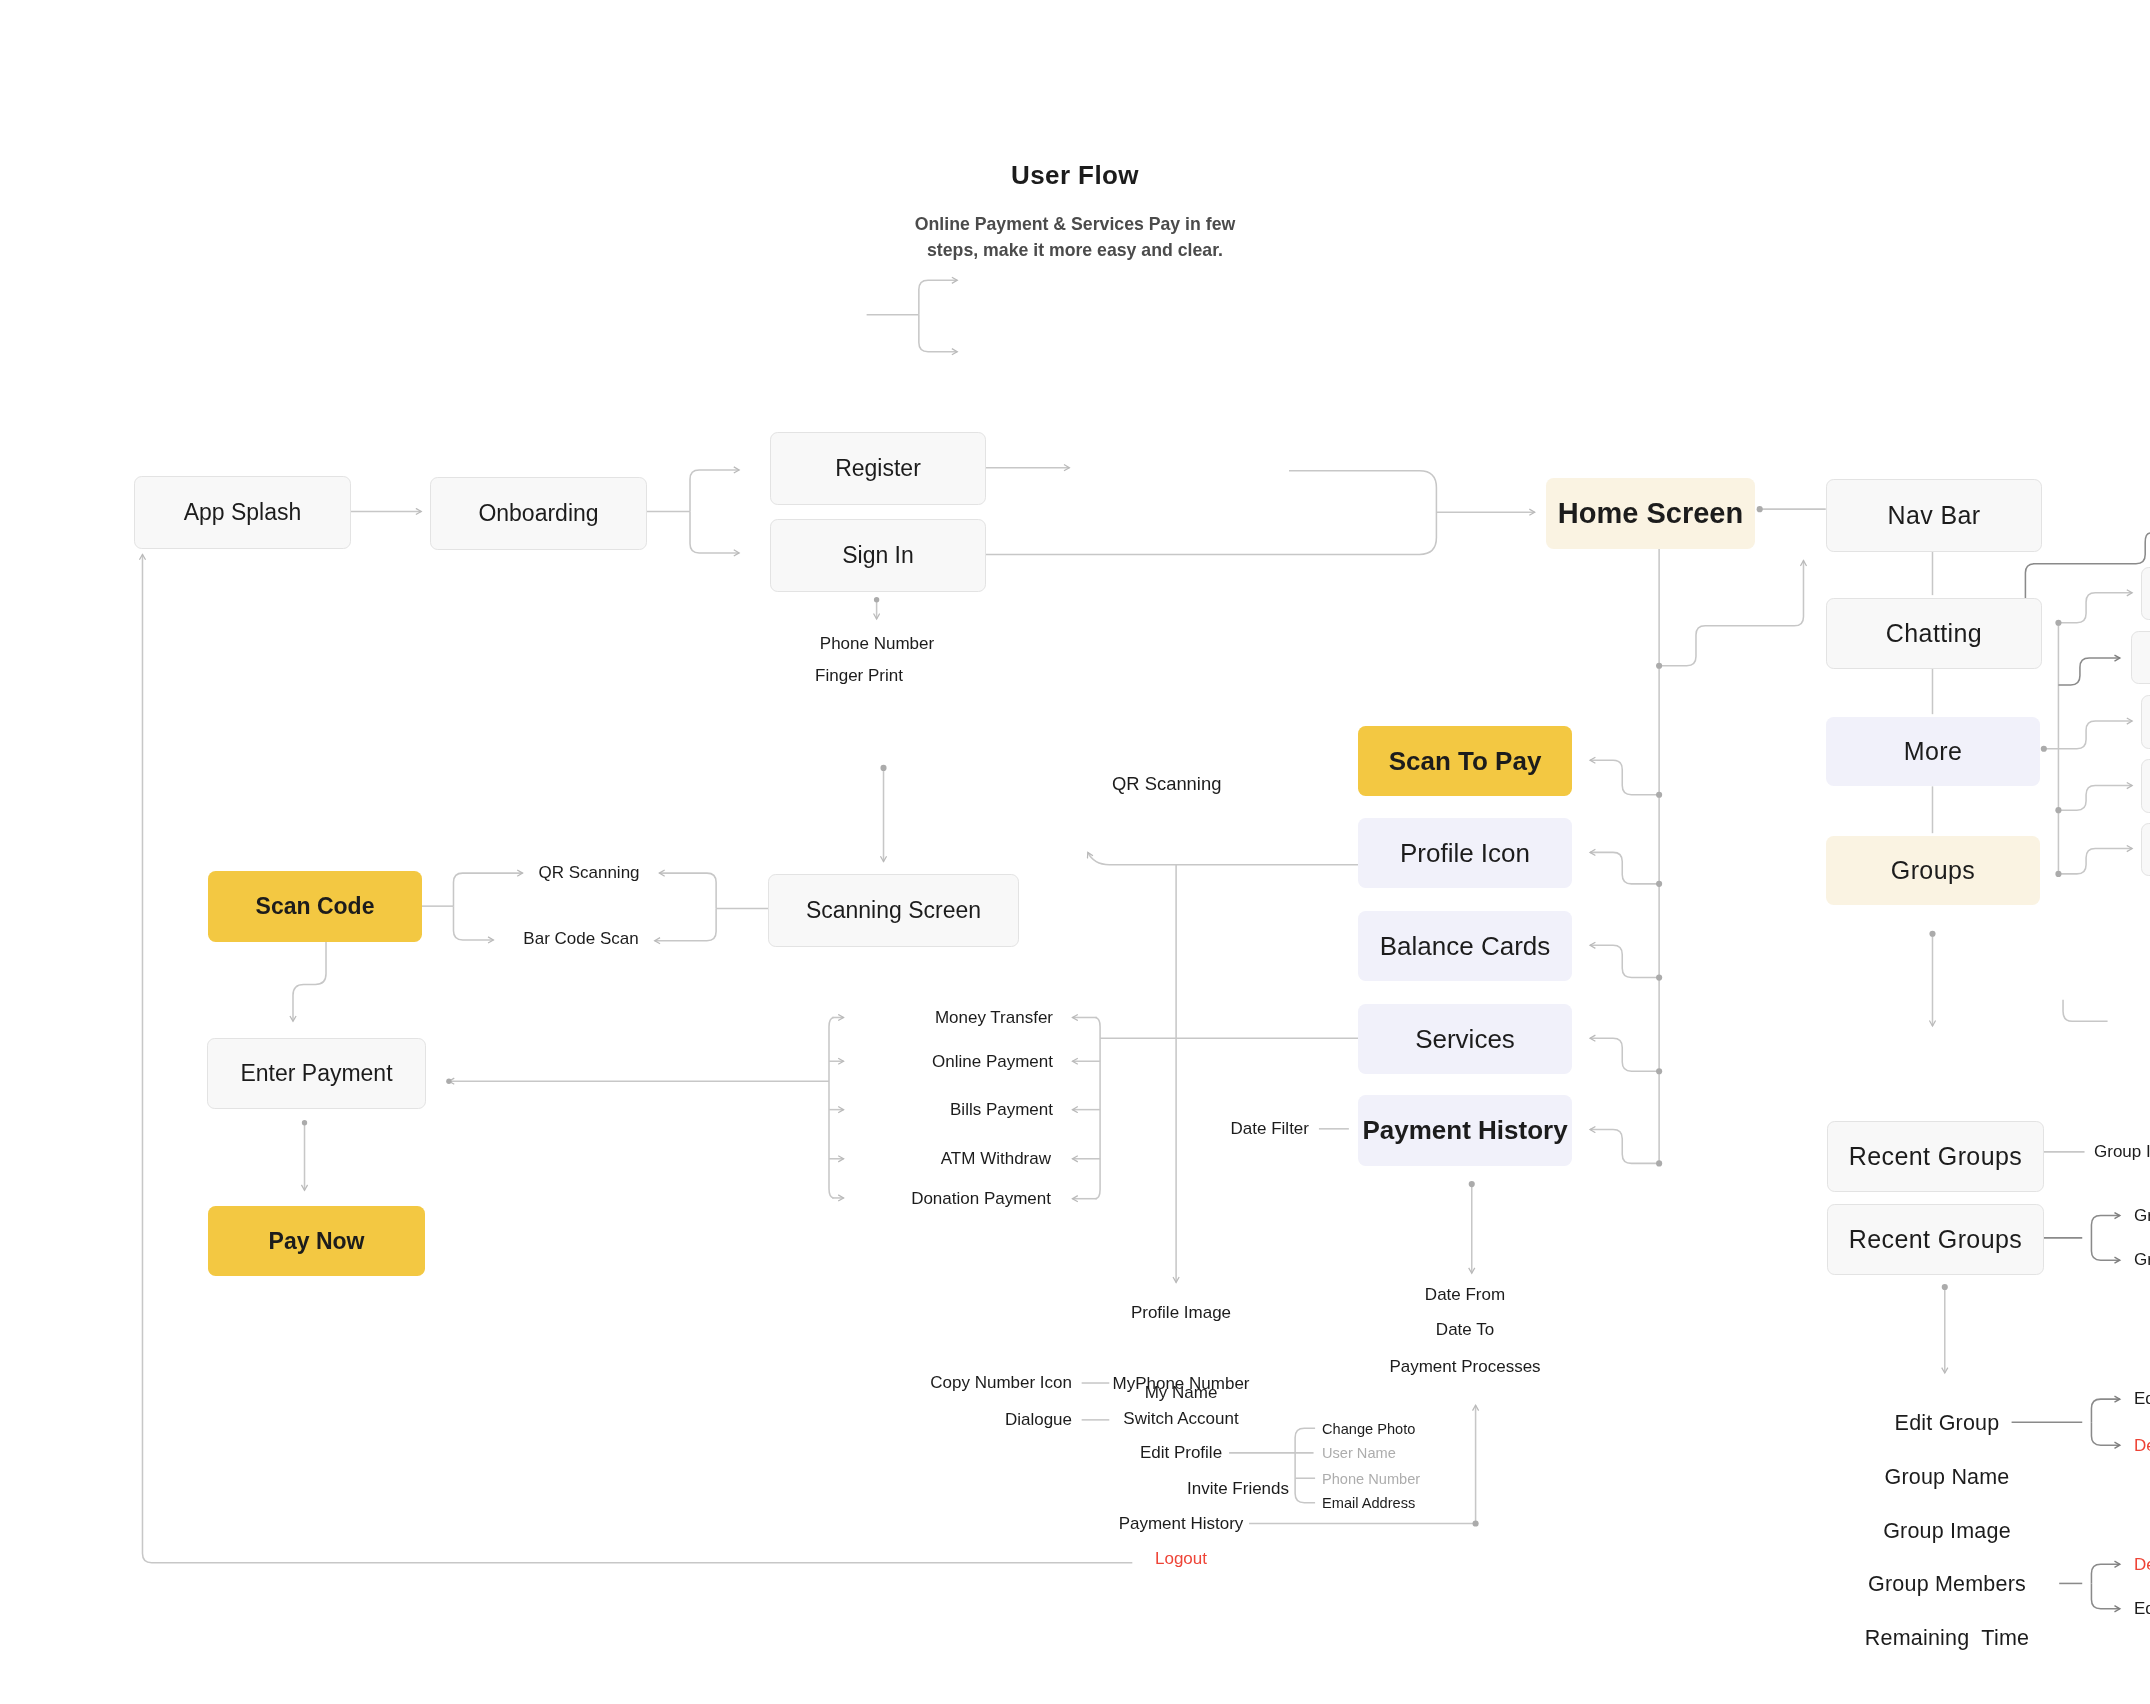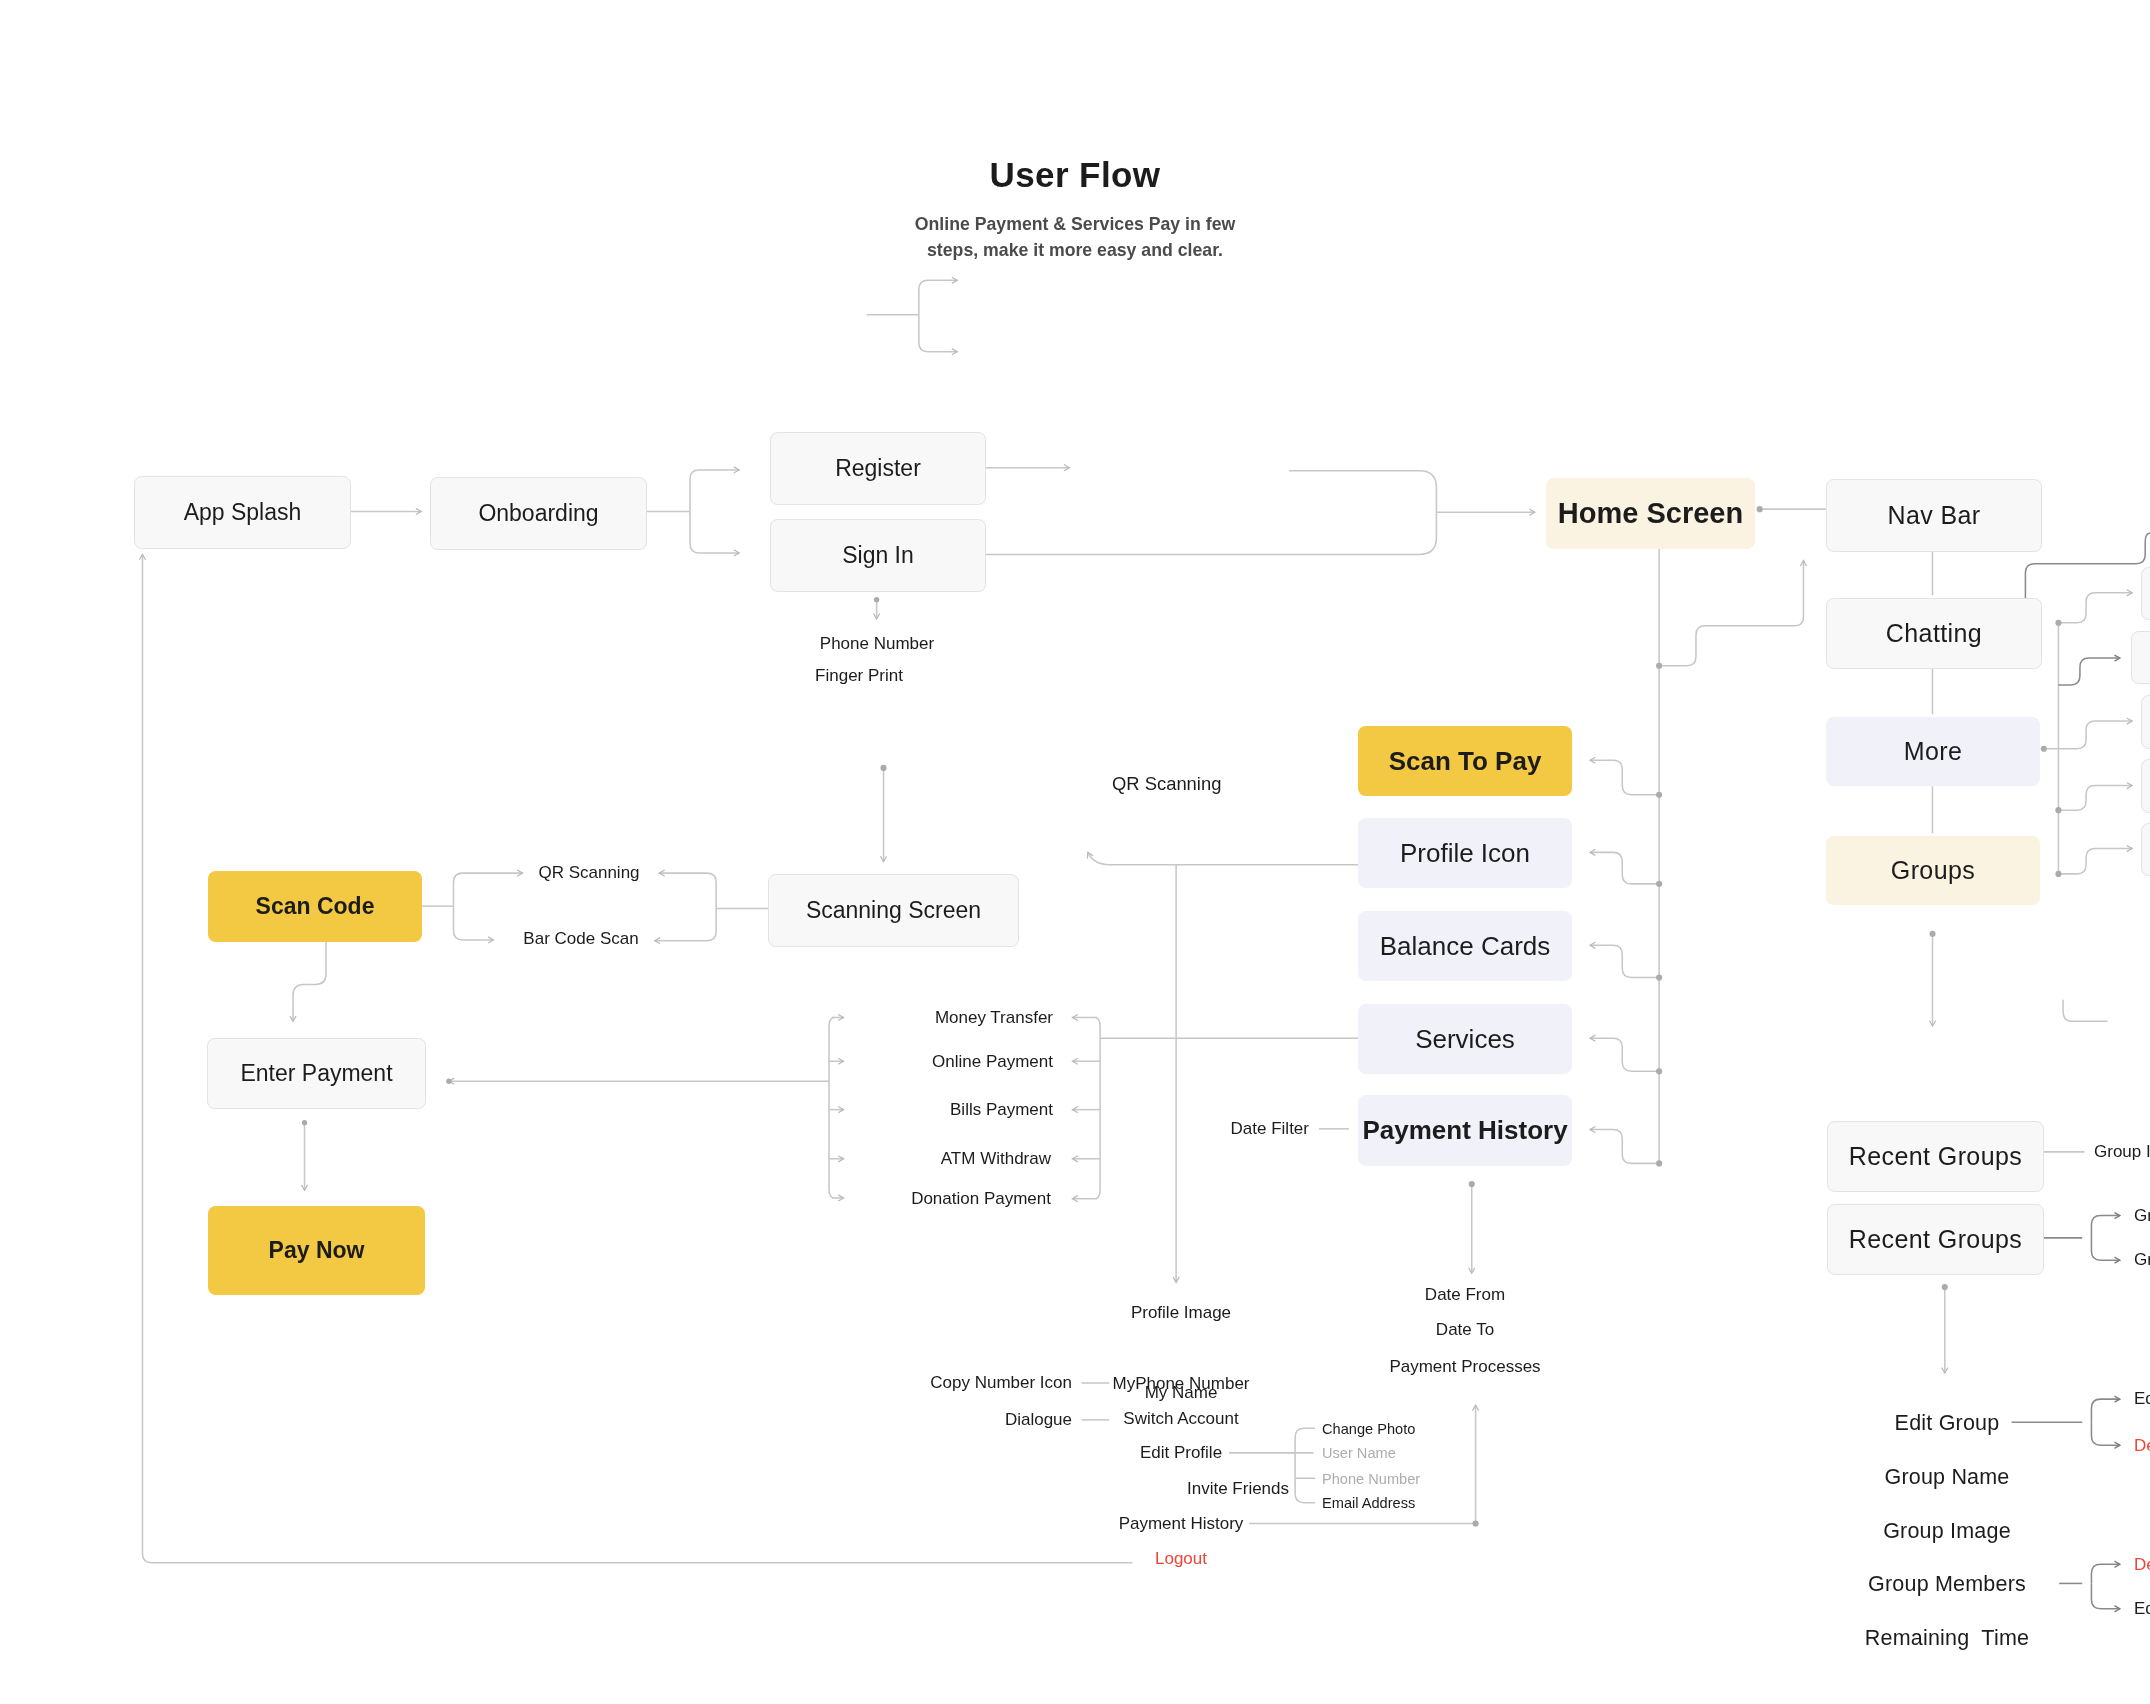--- a/index.html
+++ b/index.html
@@ -18,21 +18,21 @@
   .home{font-size:29px;font-weight:700;}
   .sliver{position:absolute;z-index:2;background:var(--gray_box);border:1.5px solid var(--box_border);
           border-radius:7.7px 0 0 7.7px;}
   .lbl{position:absolute;z-index:2;font-size:17px;white-space:pre;transform:translate(-50%,-50%);color:#1c1c1c;}
   .la-left{transform:translateY(-50%);}
   .la-right{transform:translateY(-50%);}
   .small{font-size:14.6px;}
   .big{font-size:21.5px;letter-spacing:0.2px;}
   .muted{color:var(--muted);}
   .red{color:var(--red);}
-  .title{position:absolute;z-index:2;transform:translate(-50%,-50%);font-size:35px;font-weight:800;letter-spacing:0.4px;}
+  .title{position:absolute;z-index:2;transform:translate(-50%,-50%);font-size:26px;font-weight:800;letter-spacing:0.4px;}
   .subtitle{position:absolute;z-index:2;transform:translate(-50%,-50%);font-size:17.7px;font-weight:700;color:var(--subtitle);}
 </style>
 </head>
 <body>
 
 <div id="canvas">
 
   <svg class="wires" width="2151" height="1704" viewBox="0 0 2800 2219">
     <defs>
       <marker id="mL" markerWidth="12" markerHeight="12" refX="9" refY="5" orient="auto" markerUnits="userSpaceOnUse">
@@ -178,21 +178,21 @@
   <div class="node c fs33" style="left:1826px;top:836px;width:214px;height:69px;">Groups</div>
   <div class="node l fs33" style="left:1826px;top:717px;width:214px;height:69px;">More</div>
   <div class="node y fs34" style="left:1358px;top:726px;width:214px;height:70px;">Scan To Pay</div>
   <div class="node l fs34" style="left:1358px;top:818px;width:214px;height:70px;">Profile Icon</div>
   <div class="node l fs34" style="left:1358px;top:911px;width:214px;height:70px;">Balance Cards</div>
   <div class="node l fs34" style="left:1358px;top:1004px;width:214px;height:70px;">Services</div>
   <div class="node l fs34 bold" style="left:1358px;top:1095px;width:214px;height:71px;">Payment History</div>
   <div class="node y" style="left:208px;top:871px;width:214px;height:71px;">Scan Code</div>
   <div class="node g" style="left:768px;top:874px;width:249px;height:71px;">Scanning Screen</div>
   <div class="node g" style="left:207px;top:1038px;width:217px;height:69px;">Enter Payment</div>
-  <div class="node y" style="left:208px;top:1206px;width:217px;height:89px;">Pay Now</div>
+  <div class="node y" style="left:208px;top:1206px;width:217px;height:70px;">Pay Now</div>
   <div class="node g fs33" style="left:1827px;top:1121px;width:215px;height:69px;">Recent Groups</div>
   <div class="node g fs33" style="left:1827px;top:1204px;width:215px;height:69px;">Recent Groups</div>
 
   <div class="sliver" style="left:2141px;top:567px;width:20px;height:51px;"></div>
   <div class="sliver" style="left:2131px;top:631px;width:31px;height:51px;"></div>
   <div class="sliver" style="left:2141px;top:695px;width:20px;height:52px;"></div>
   <div class="sliver" style="left:2141px;top:759px;width:20px;height:52px;"></div>
   <div class="sliver" style="left:2141px;top:823px;width:20px;height:51px;"></div>
 
   <div class="lbl" style="left:877px;top:644px;">Phone Number</div>

